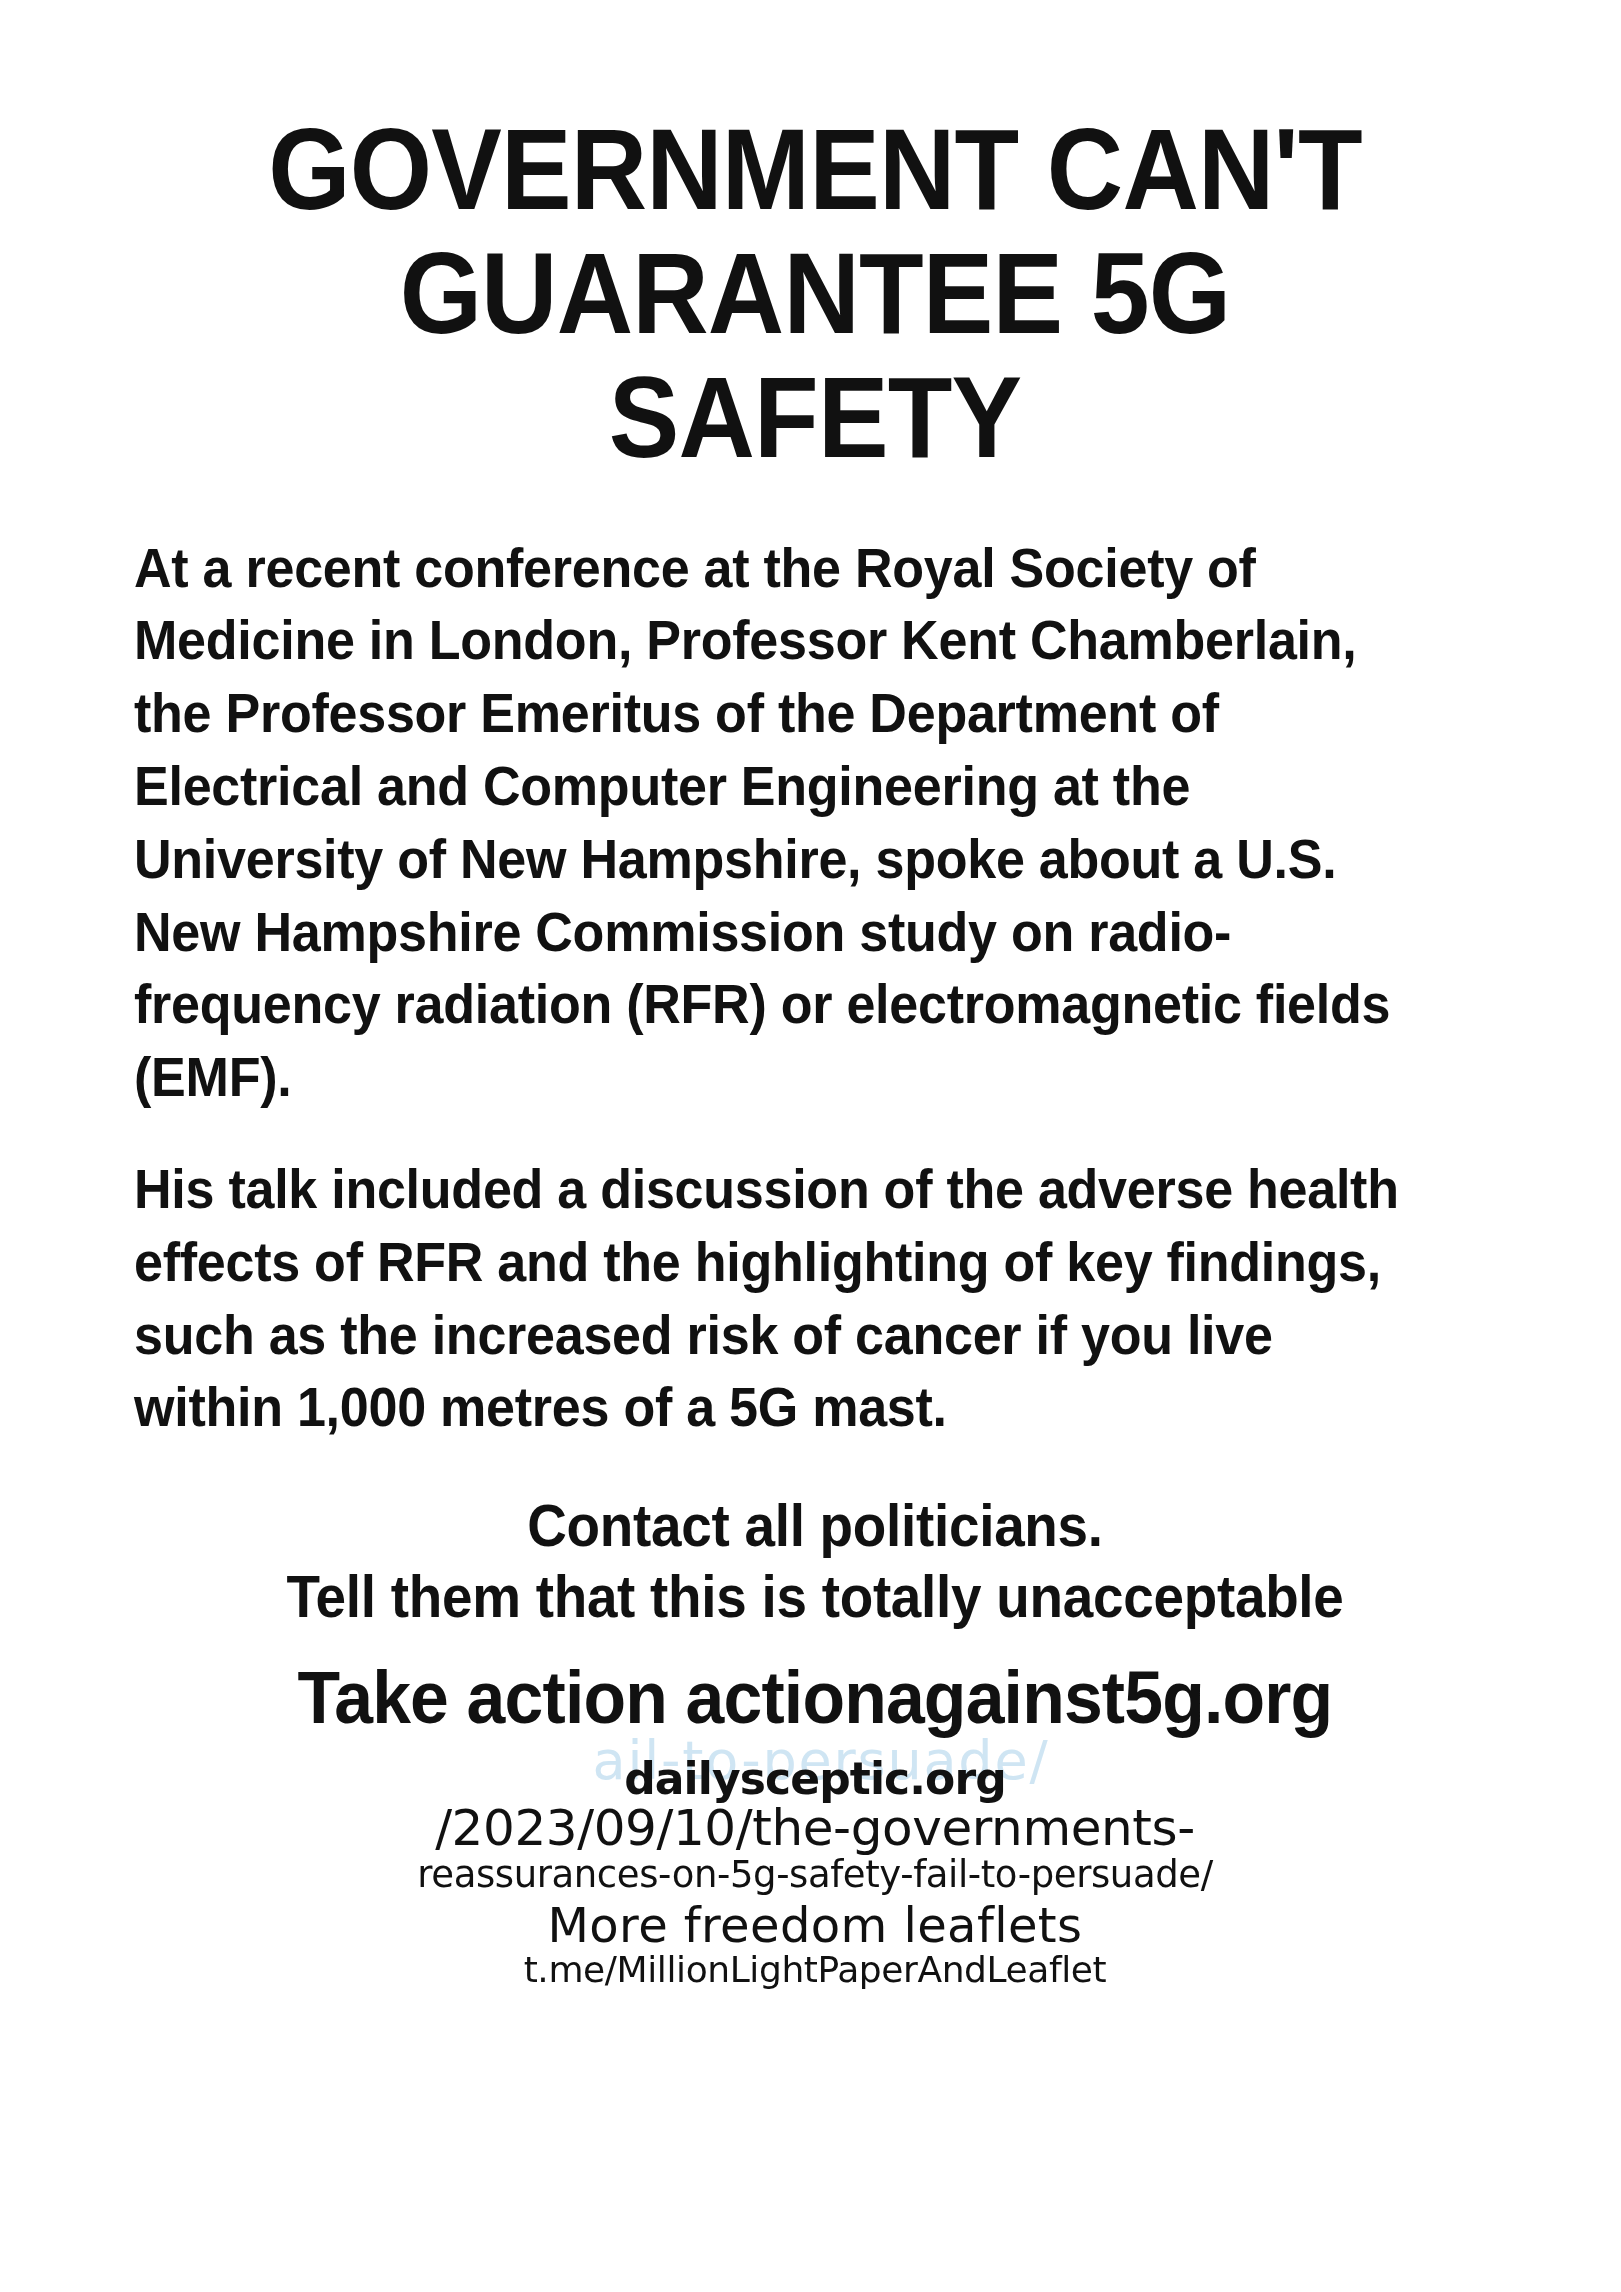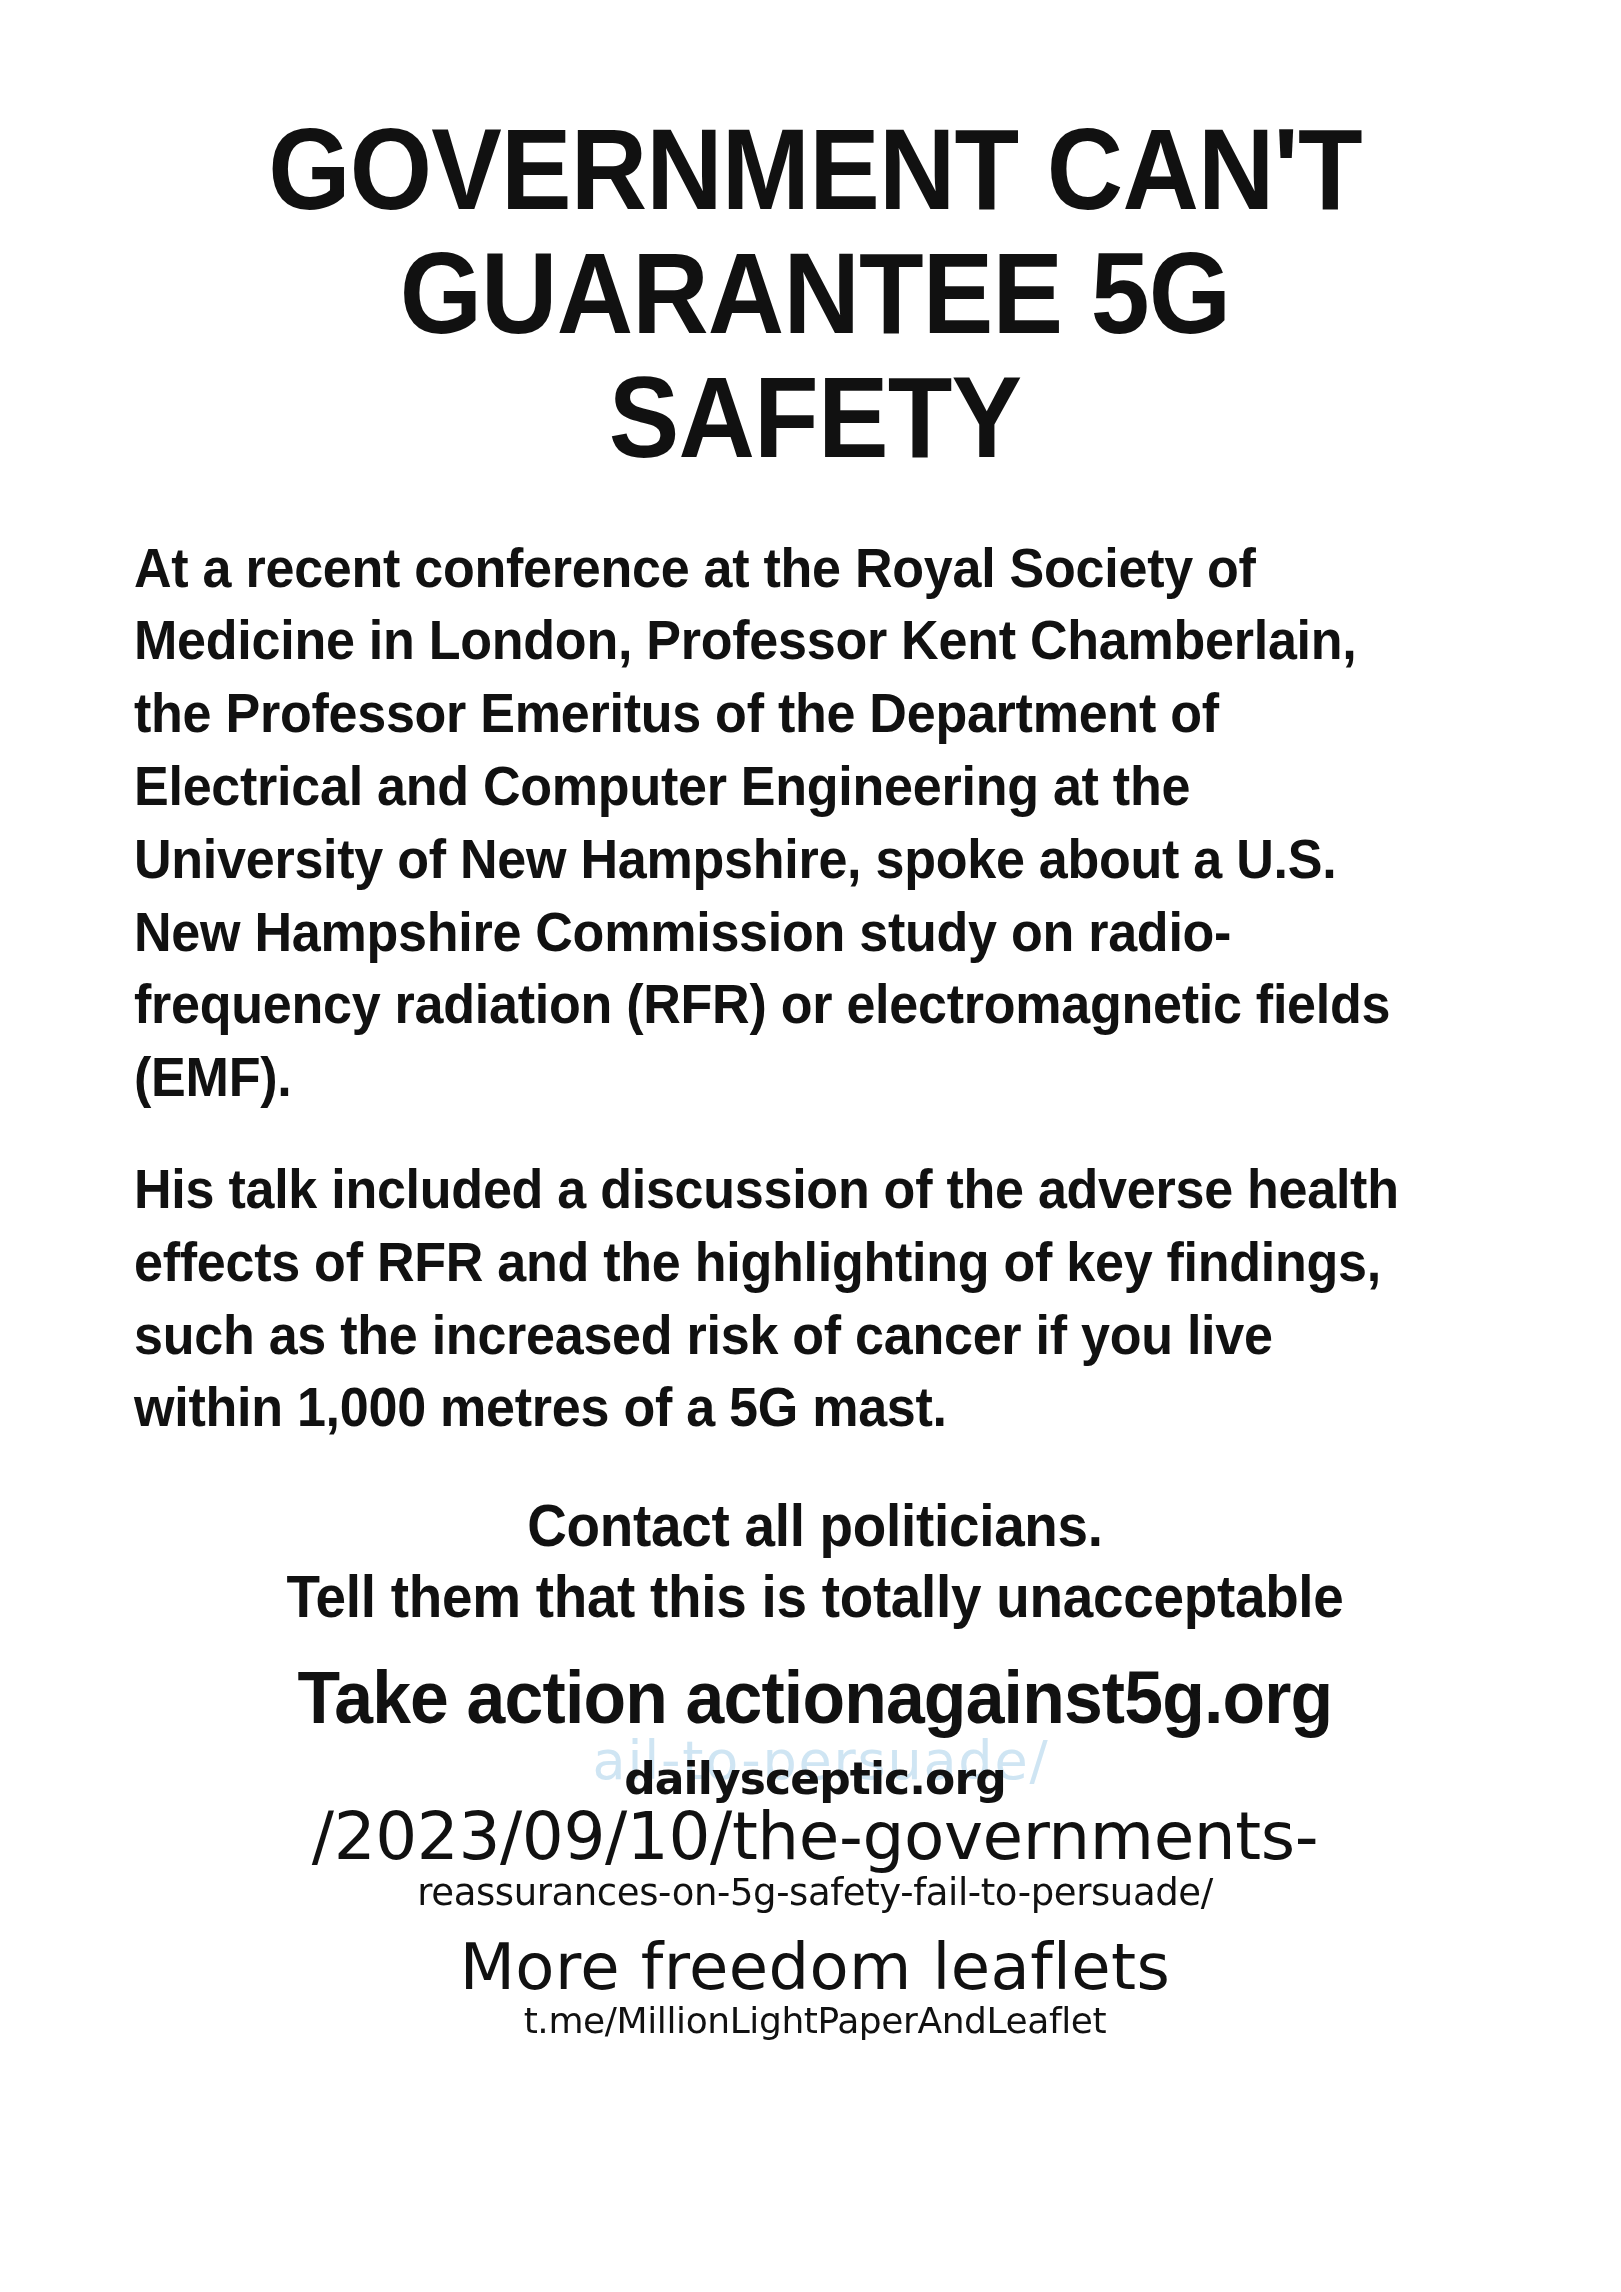--- a/index.html
+++ b/index.html
@@ -78,31 +78,31 @@
     font-family: "DejaVu Sans", sans-serif;
     color: #111111;
     line-height: 1.07;
   }
   .link-domain {
     font-size: 44px;
     font-weight: bold;
     letter-spacing: -0.9px;
   }
   .link-path1 {
-    font-size: 66px;
+    font-size: 50px;
     letter-spacing: -0.4px;
   }
   .link-path2 {
     font-size: 37px;
     letter-spacing: -0.4px;
   }
   .more-leaflets {
-    font-size: 64px;
+    font-size: 48px;
     letter-spacing: 0.4px;
-    margin-top: 21px;
+    margin-top: 5px;
   }
   .telegram {
     font-size: 36px;
     letter-spacing: -0.4px;
   }
 
   
   .watermark {
     position: absolute;
     left: 12px;

